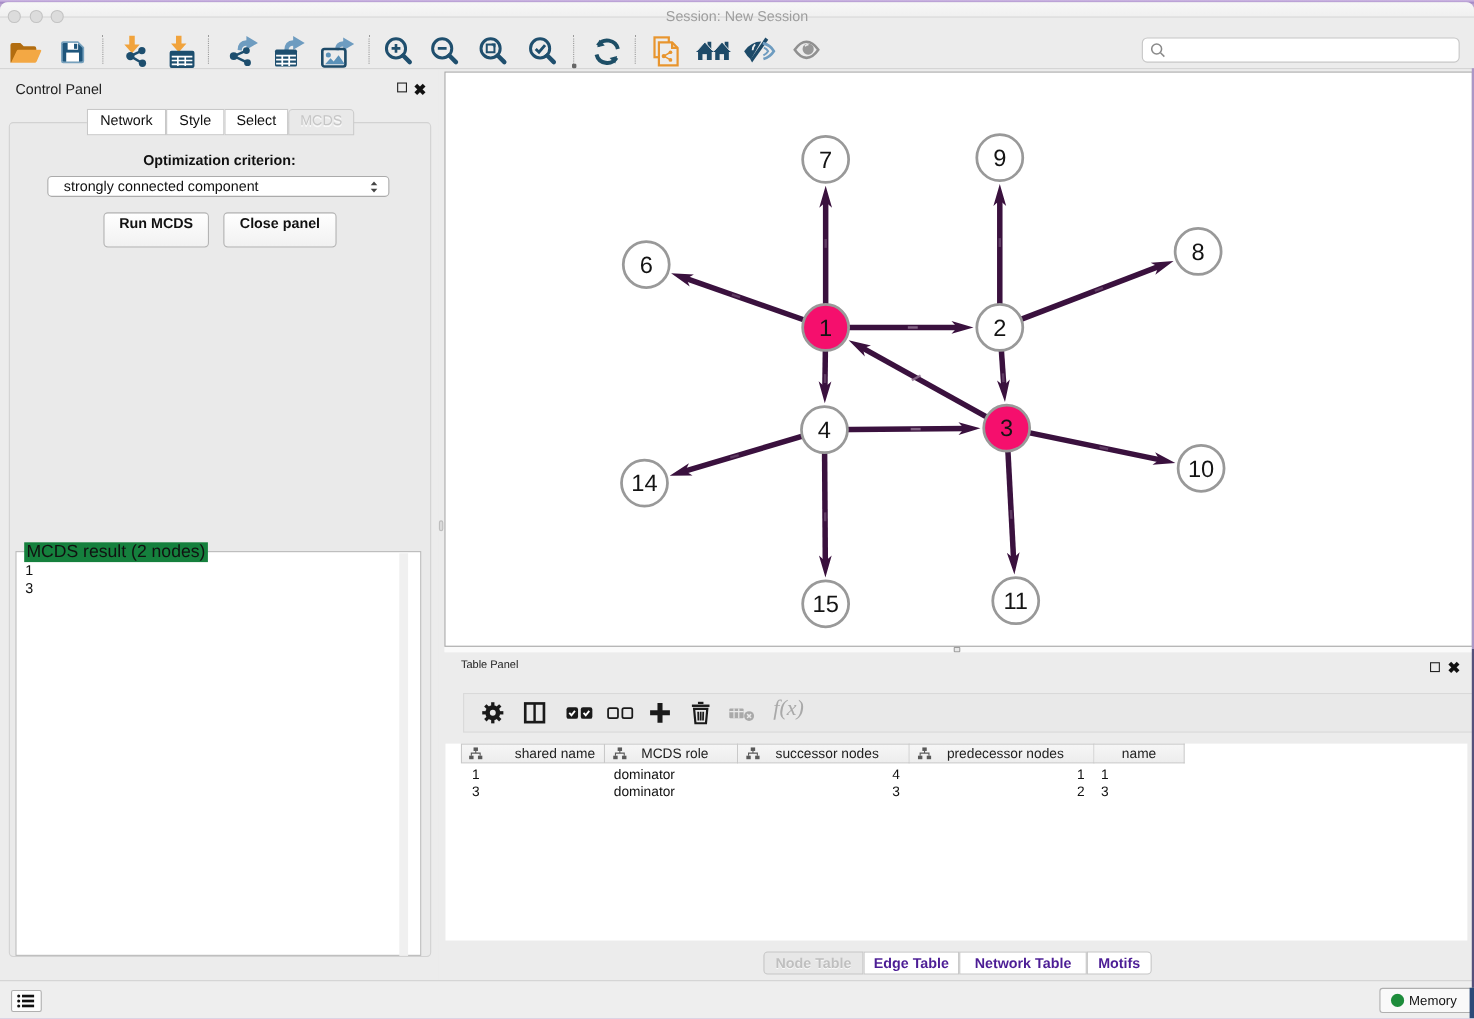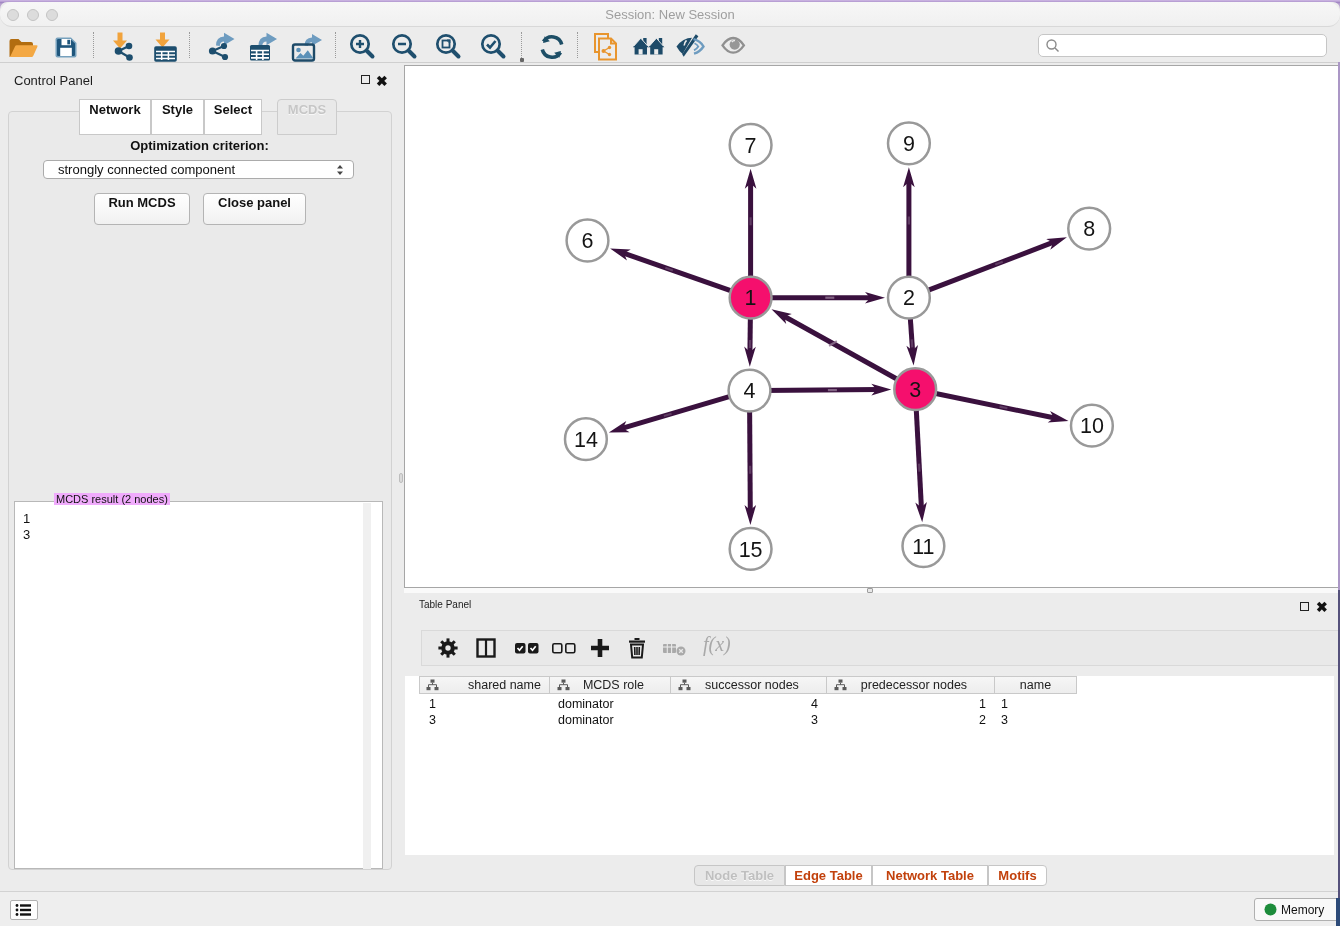--- a/index.html
+++ b/index.html
@@ -1,55 +1,55 @@
 <!DOCTYPE html>
 <html><head>
 <meta charset="utf-8">
 <style>
 * { margin:0; padding:0; box-sizing:border-box; }
 html,body { width:1340px; height:926px; overflow:hidden; }
 body { font-family:"Liberation Sans", sans-serif; background:linear-gradient(180deg,#cdb7e3 0px,#c3abdc 1px,#a287c4 2.5px,#b9a3cf 4px); position:relative; }
 #win { position:absolute; left:0; top:2px; width:1340px; height:924px; background:#ececec; border-radius:7px 7px 0 0; overflow:hidden; }
 
-#titlebar { position:absolute; left:0; top:0; width:1340px; height:25px; background:linear-gradient(#f7f7f7,#f0f0f0); border-bottom:1px solid #d8d8d8;border-radius:12px; }
+#titlebar { position:absolute; left:0; top:0; width:1340px; height:14px; background:linear-gradient(#f7f7f7,#f0f0f0); border-bottom:1px solid #d8d8d8; }
 .tl { position:absolute; top:6.5px; width:12px; height:12px; border-radius:50%; background:#dcdcdc; border:1px solid #c3c3c3; }
 #wtitle { position:absolute; top:5px; left:0; width:1340px; text-align:center; font-size:13px; color:#9e9e9e; }
 
 #toolbar { position:absolute; left:0; top:25px; width:1340px; height:36px; background:#ececec; border-bottom:1px solid #cfcfcf; }
 .tsep { position:absolute; top:5px; height:26px; width:0; border-left:1px dotted #9a9a9a; }
 .ticon { position:absolute; top:4px; }
 #searchbox { position:absolute; left:1038px; top:7px; width:289px; height:23px; background:#fff; border:1px solid #c6c6c6; border-radius:5px; }
 
 #cpanel { position:absolute; left:0; top:61px; width:399px; height:828px; background:#ececec; }
 #cpTitle { position:absolute; left:14px; top:10px; font-size:13px; color:#1d1d1d; }
 .floatic { position:absolute; width:9px; height:9px; border:1.6px solid #222; background:transparent; }
 .closeic { position:absolute; font-size:14px; font-weight:bold; color:#111; line-height:12px; }
 #cpBox { position:absolute; left:8px; top:48px; width:384px; height:759px; background:#eaeaea; border:1px solid #d2d2d2; border-radius:4px; }
-.tab { position:absolute; top:36px; height:36px; font-size:13px; font-weight:bold; color:#111; background:#fff; border:1px solid #c8c8c8; text-align:center; line-height:19px; }
-#tabMCDS { background:#e9e9e9; color:#c6c6c6; border-radius:4px 4px 0 0; border:1px solid #cccccc; text-shadow:0 1px 0 #f8f8f8;margin-left:15px; }
+.tab { position:absolute; top:36px; height:24px; font-size:13px; font-weight:normal; color:#111; background:#fff; border:1px solid #c8c8c8; text-align:center; line-height:19px; }
+#tabMCDS { background:#e9e9e9; color:#c6c6c6; border-radius:4px 4px 0 0; border:1px solid #cccccc; text-shadow:0 1px 0 #f8f8f8; }
 #optLabel { position:absolute; left:0; top:75px; width:399px; text-align:center; font-size:13px; font-weight:bold; color:#111; }
 #combo { position:absolute; left:43px; top:97px; width:311px; height:19px; background:#fff; border:1px solid #ababab; border-radius:4px; font-size:13px; color:#111; line-height:17px; padding-left:14px; }
 .btn { position:absolute; top:130px; height:32px; background:linear-gradient(#ffffff,#f1f1f1); border:1px solid #b4b4b4; border-radius:4px; font-size:13px; font-weight:bold; color:#111; text-align:center; line-height:18px; }
 #fieldset { position:absolute; left:14px; top:438px; width:369px; height:368px; background:#fff; border:1px solid #b8b8b8; }
-#fsLegend { position:absolute; left:22px; top:430px; background:#f0abfc; font-size:11px; color:#111; padding:0 2px;margin-left:32px; }
+#fsLegend { position:absolute; left:22px; top:430px; background:#15803d; font-size:16px; color:#111; padding:0 2px; }
 #fsText { position:absolute; left:23px; top:448px; font-size:13px; color:#111; line-height:16px; }
 #fsScroll { position:absolute; right:11px; top:1px; width:8px; height:366px; background:#f0f0f0; }
 
 #rightRegion { position:absolute; left:399px; top:61px; width:941px; height:828px; background:#ececec; }
 #frame { position:absolute; left:5px; top:2px; width:935px; height:523px; background:#fff; border:1px solid #a6a6a6; }
 #frameTitle { position:absolute; left:0; top:0; width:933px; height:21px; background:linear-gradient(#fbfbfb,#d9d9d9); border-bottom:1px solid #b4b4b4; }
 #frameTitleText { position:absolute; left:0; top:3px; width:933px; text-align:center; font-size:13px; color:#333; }
 
 #tpanel { position:absolute; left:0px; top:527px; width:941px; height:300px; }
 #tpTitle { position:absolute; left:20px; top:9px; font-size:10px; color:#1d1d1d; }
 #tbar { position:absolute; left:22px; top:40px; width:919px; height:36px; background:#e9e9e9; border:1px solid #d9d9d9; }
 #tablebg { position:absolute; left:6px; top:86px; width:929px; height:179px; background:#fff; }
 .th { position:absolute; top:0px; height:18px; background:linear-gradient(#f6f6f6,#ededed); border:1px solid #c9c9c9; border-left:none; font-size:12.5px; color:#222; text-align:center; line-height:17px; }
 .td { position:absolute; font-size:12.5px; color:#111; }
-.btab { position:absolute; top:275px; height:21px; background:#fff; border:1px solid #c6c6c6; font-size:13px; font-weight:bold; color:#c2410c; text-align:center; line-height:20px; }
+.btab { position:absolute; top:275px; height:21px; background:#fff; border:1px solid #c6c6c6; font-size:13px; font-weight:bold; color:#4c1d95; text-align:center; line-height:20px; }
 
 #statusbar { position:absolute; left:0; top:889px; width:1340px; height:35px; background:#eeeeee; border-top:1px solid #d2d2d2; }
 #listbtn { position:absolute; left:10px; top:8px; width:28px; height:20px; background:#fdfdfd; border:1px solid #b0b0b0; border-radius:2px; }
 #membtn { position:absolute; left:1254px; top:6px; width:96px; height:23px; background:#f9f9f9; border:1px solid #b0b0b0; border-radius:3px; font-size:12px; color:#111; }
 </style>
 </head>
 <body>
 <div id="win">
   <div id="titlebar">
     <div class="tl" style="left:6.5px;"></div>

